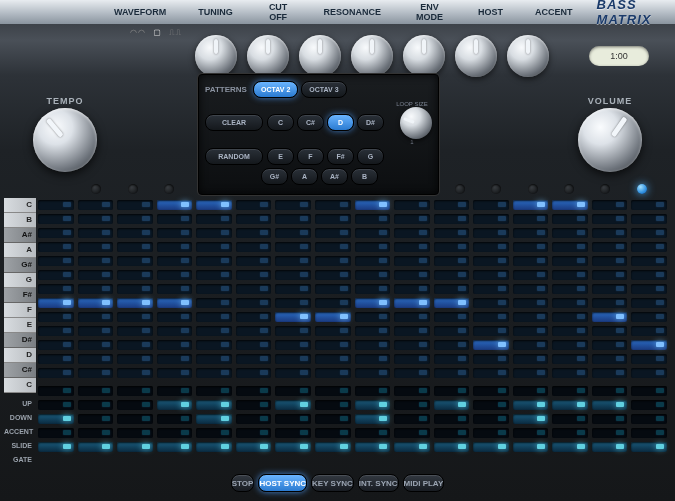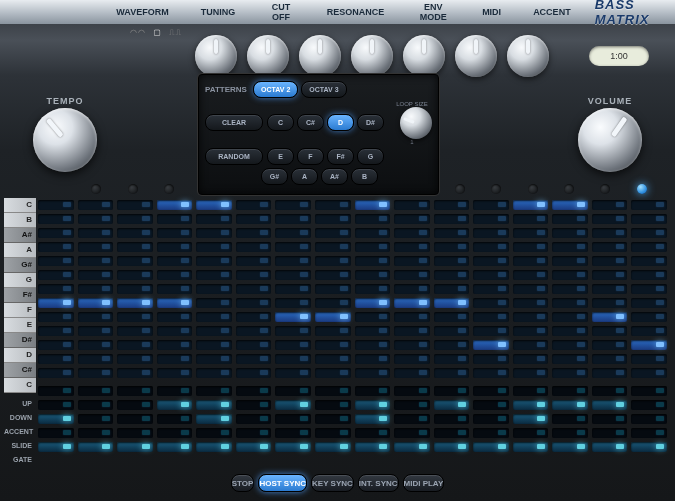--- a/index.html
+++ b/index.html
@@ -74,21 +74,21 @@
 
 <div class="app">
 
   <div class="header">
     <div class="hdr-spacer"></div>
     <div class="hdr-item">WAVEFORM</div>
     <div class="hdr-item">TUNING</div>
     <div class="hdr-item">CUT OFF</div>
     <div class="hdr-item">RESONANCE</div>
     <div class="hdr-item">ENV MODE</div>
-    <div class="hdr-item">MIDI</div>
+    <div class="hdr-item">HOST</div>
     <div class="hdr-item">ACCENT</div>
     <div class="logo">BASS MATRIX</div>
   </div>
 
   <div class="knob-row">
     <div class="wave-sel"><span>◠◠</span> <span style="color:#ddd">▢</span> <span>⎍⎍</span></div>
     <div class="knob-spacer"></div>
     <div class="knob"></div>
     <div class="knob"></div>
     <div class="knob"></div>

